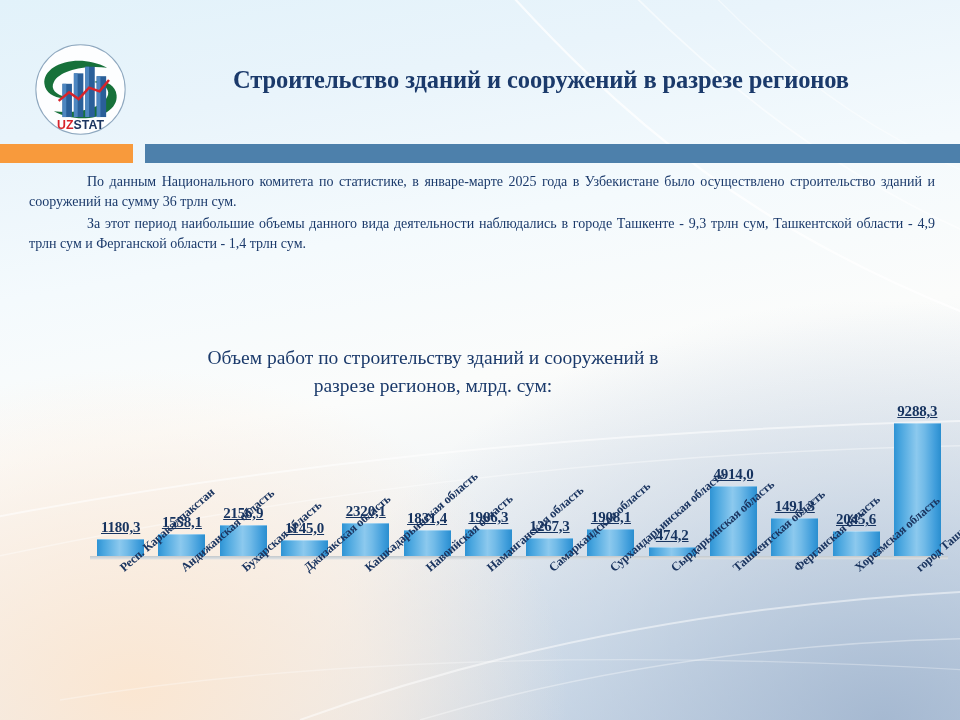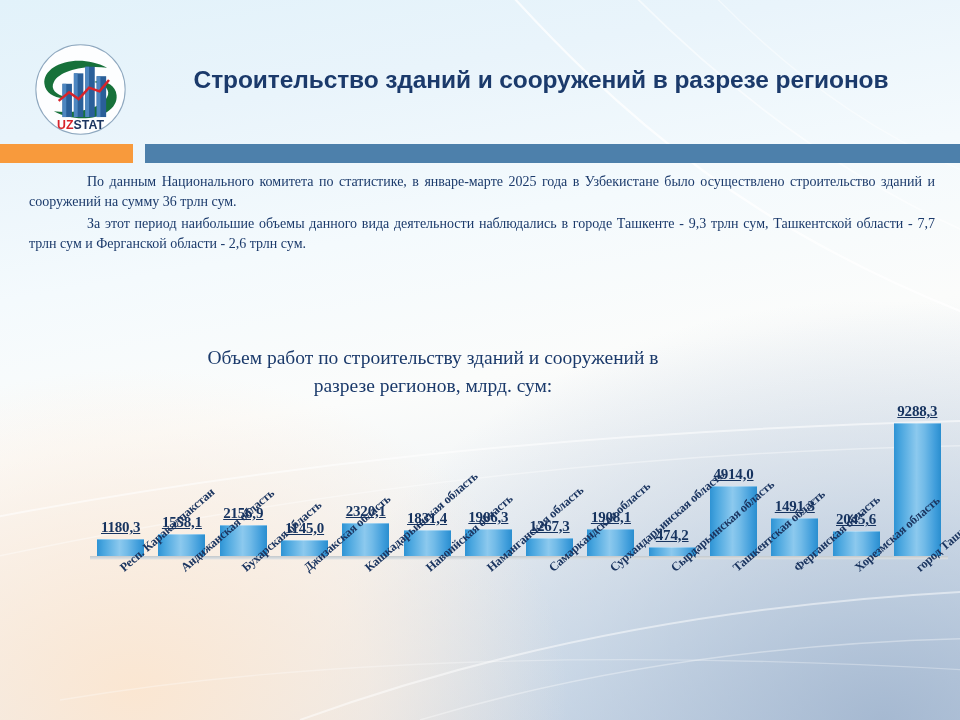--- a/index.html
+++ b/index.html
@@ -31,21 +31,21 @@
   #logo {
     position: absolute;
     left: 33px; top: 42px;
     width: 95px; height: 95px;
   }
 
   #slide-title {
     position: absolute;
     left: 146px; top: 66px;
     width: 790px;
-    font-family: Liberation Sans, sans-serif;
+    font-family: Liberation Serif, serif;
     font-weight: bold;
     font-size: 24.5px;
     letter-spacing: -0.1px;
     color: #1b3a6b;
     text-align: center;
     line-height: 1.15;
   }
 
   #band-orange {
     position: absolute;
@@ -188,21 +188,21 @@
     </text>
   </svg>
 
   <div id="slide-title">Строительство зданий и сооружений в разрезе регионов</div>
 
   <div id="band-orange"></div>
   <div id="band-blue"></div>
 
   <div id="body-text">
     <p>По данным Национального комитета по статистике, в январе-марте 2025 года в Узбекистане было осуществлено строительство зданий и сооружений на сумму 36 трлн сум.</p>
-    <p>За этот период наибольшие объемы данного вида деятельности наблюдались в городе Ташкенте - 9,3 трлн сум, Ташкентской области - 7,7 трлн сум и Ферганской области - 2,6 трлн сум.</p>
+    <p>За этот период наибольшие объемы данного вида деятельности наблюдались в городе Ташкенте - 9,3 трлн сум, Ташкентской области - 4,9 трлн сум и Ферганской области - 1,4 трлн сум.</p>
   </div>
 
   <div id="chart-caption">
     <div>Объем работ по строительству зданий и сооружений в</div>
     <div>разрезе регионов, млрд. сум:</div>
   </div>
 
   <div id="baseline"></div>
 
   <div id="chart">

